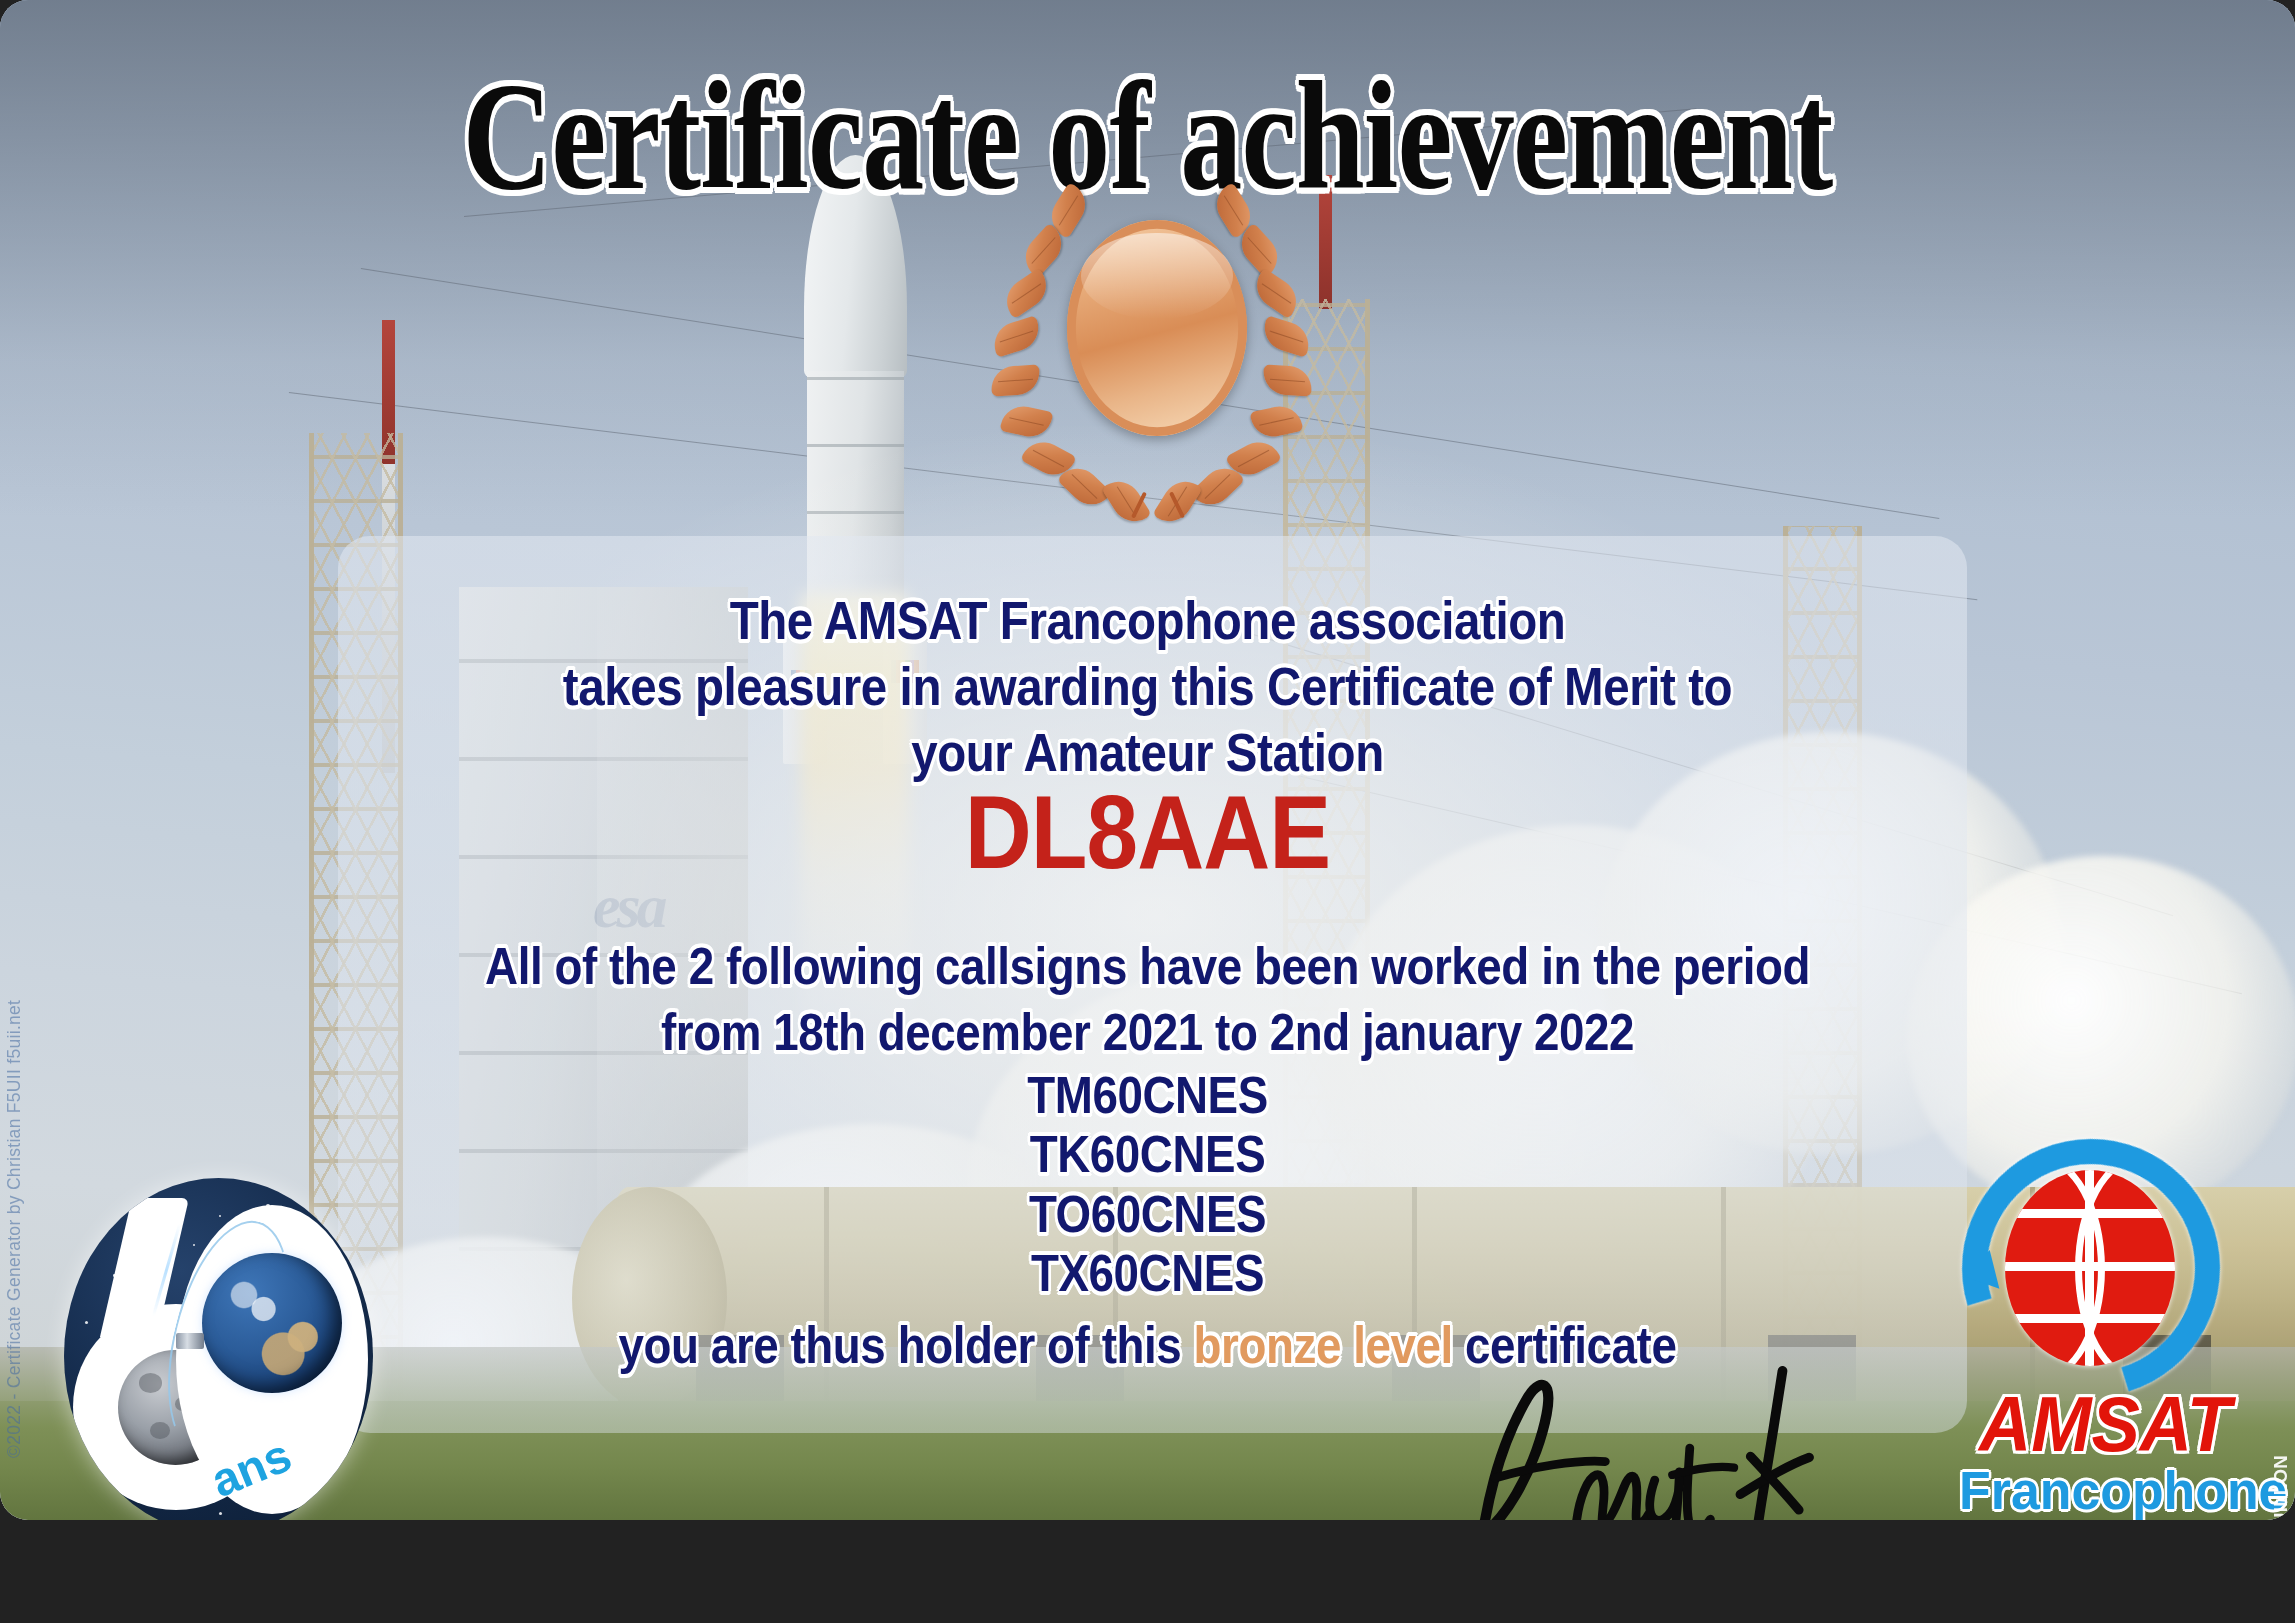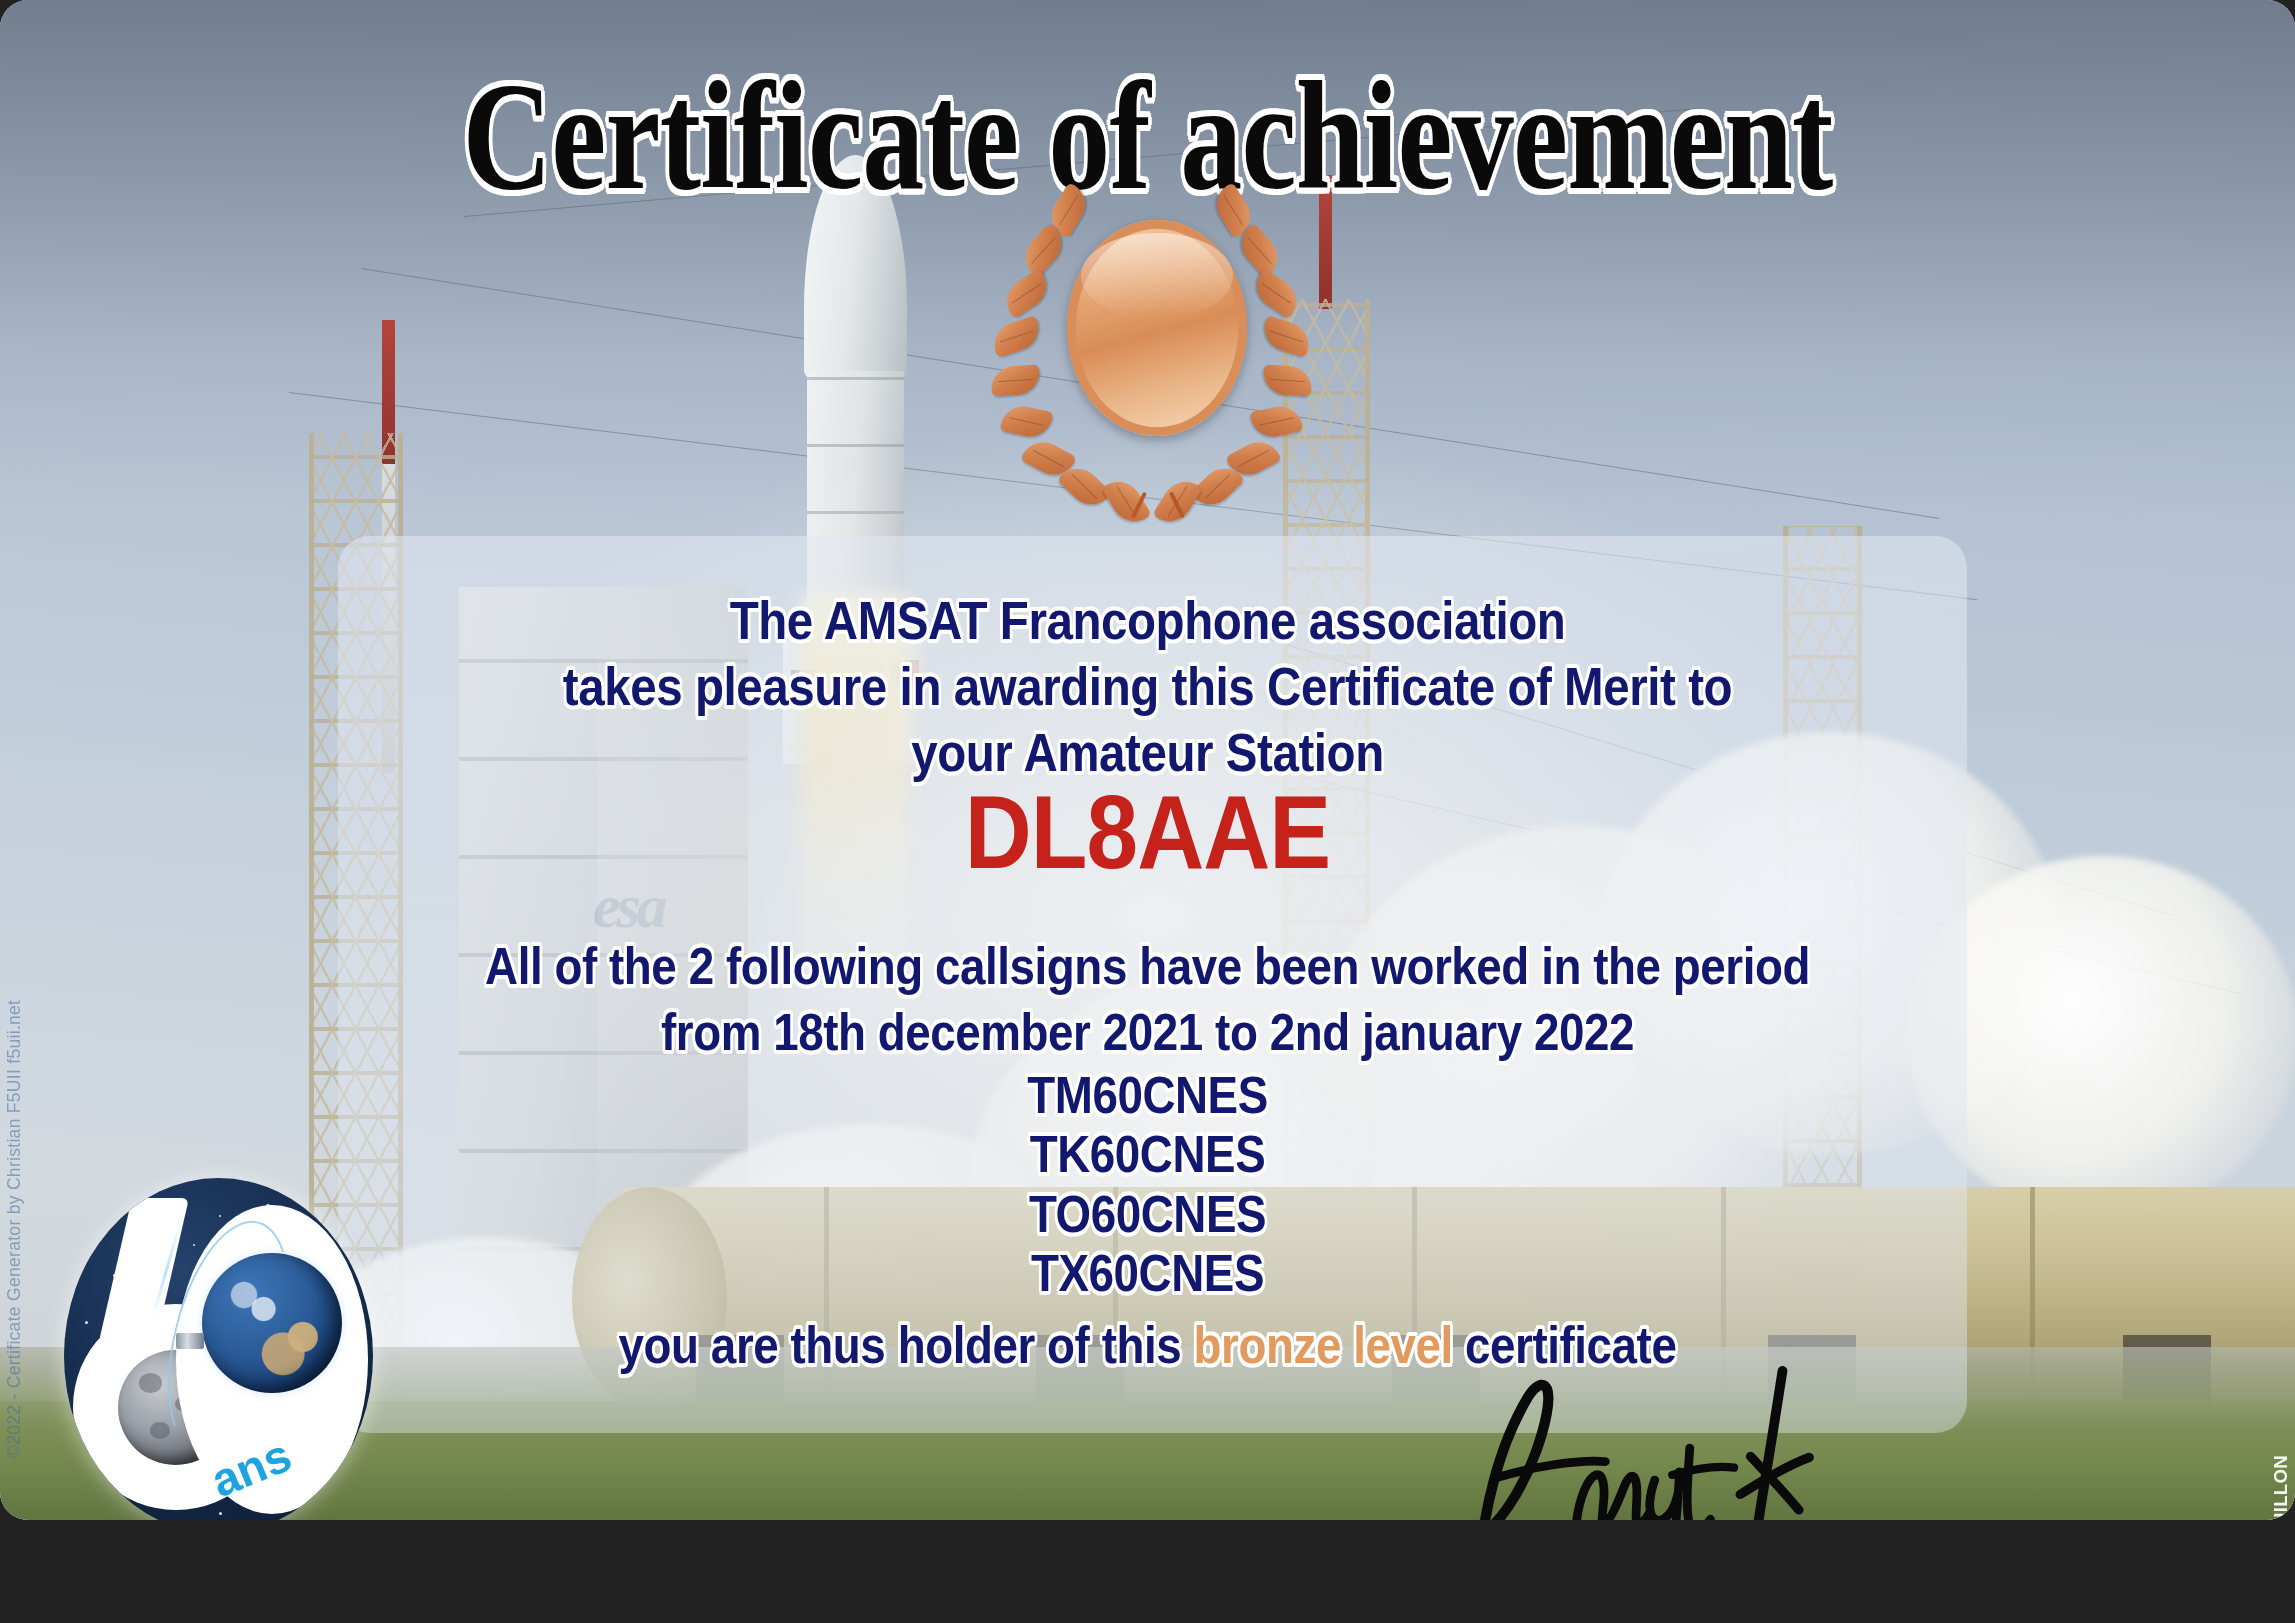--- a/index.html
+++ b/index.html
@@ -401,20 +401,34 @@
 
       <div class="zero-ring"></div>
       <div class="earth"></div>
       <div class="orbit"></div>
       <div class="trail"></div>
       <div class="sat"></div>
       <div class="ans">ans</div>
     </div>
   </div>
 
+  <div class="amsat">
+    <div class="amsat-arc"></div>
+    <div class="arc-head"></div>
+    <div class="globe">
+      <div class="gl-h" style="top:39px;"></div>
+      <div class="gl-h" style="top:92px;"></div>
+      <div class="gl-h" style="top:144px;"></div>
+      <div class="gl-v" style="left:80px;"></div>
+      <div class="gl-curve" style="left:-29px;top:-15.5px;width:129px;height:227px;"></div>
+      <div class="gl-curve" style="left:70px;top:-15.5px;width:129px;height:227px;"></div>
+    </div>
+    <div class="amsat-name">AMSAT</div>
+    <div class="amsat-sub">Francophone</div>
+  </div>
 
   <div class="signature" title="Amsat F">
     <svg viewBox="0 0 800 470" xmlns="http://www.w3.org/2000/svg">
       <g fill="none" stroke="#0a0a0a" stroke-linecap="round" stroke-linejoin="round">
         <path d="M110 455 C 118 330, 150 205, 205 112 C 218 90, 236 78, 243 96 C 250 116, 240 165, 222 215 C 200 276, 168 330, 138 360" stroke-width="20"></path>
         <path d="M142 268 C 215 246, 300 232, 356 236" stroke-width="17"></path>
         <path d="M300 352 C 306 305, 322 268, 338 262 C 352 257, 356 286, 352 320 C 350 342, 348 356, 352 356 C 364 356, 380 316, 392 286 C 402 262, 412 256, 416 278 C 420 302, 414 334, 416 348 C 418 362, 430 356, 440 338" stroke-width="17"></path>
         <path d="M452 272 C 442 300, 438 330, 448 344 C 460 360, 482 344, 492 316 C 500 292, 502 268, 500 256 C 498 300, 494 360, 486 404 C 478 444, 462 458, 450 446 C 440 436, 446 414, 470 398" stroke-width="17"></path>
         <path d="M520 210 C 516 268, 512 322, 518 352 C 524 380, 544 372, 560 348" stroke-width="17"></path>
         <path d="M486 262 C 530 250, 576 244, 606 248" stroke-width="16"></path>

